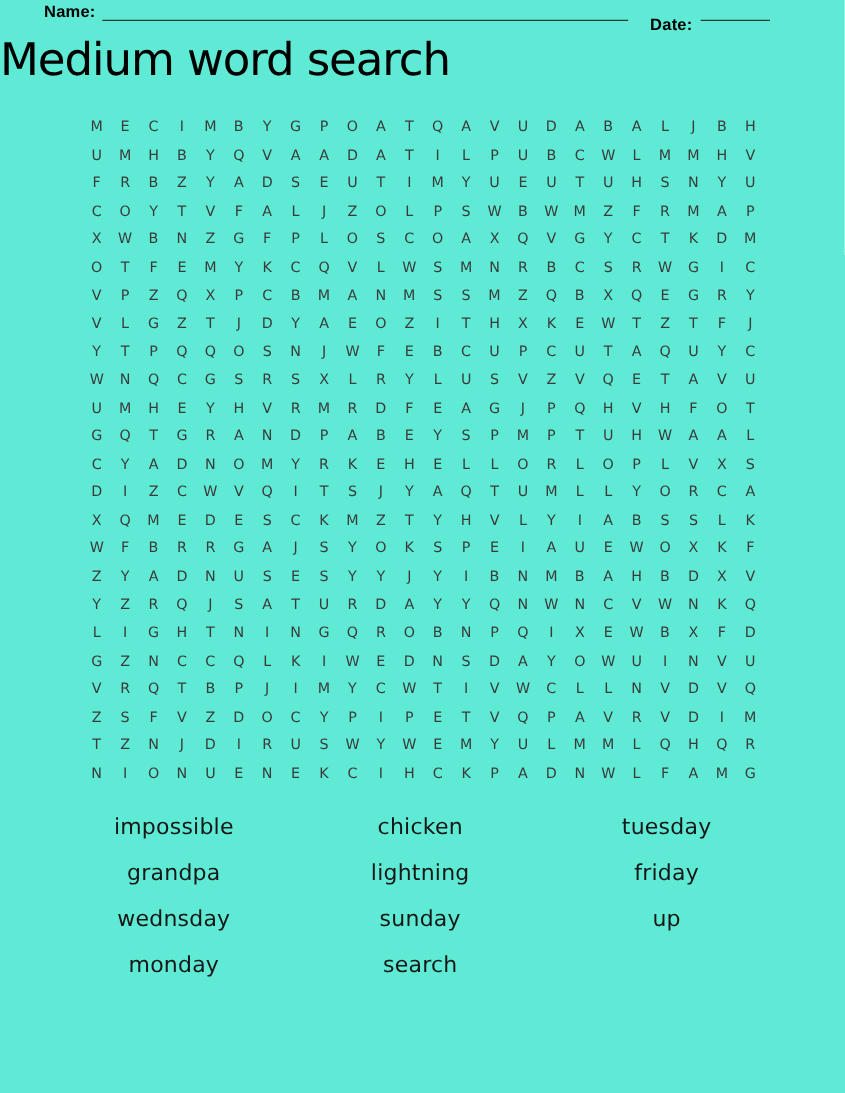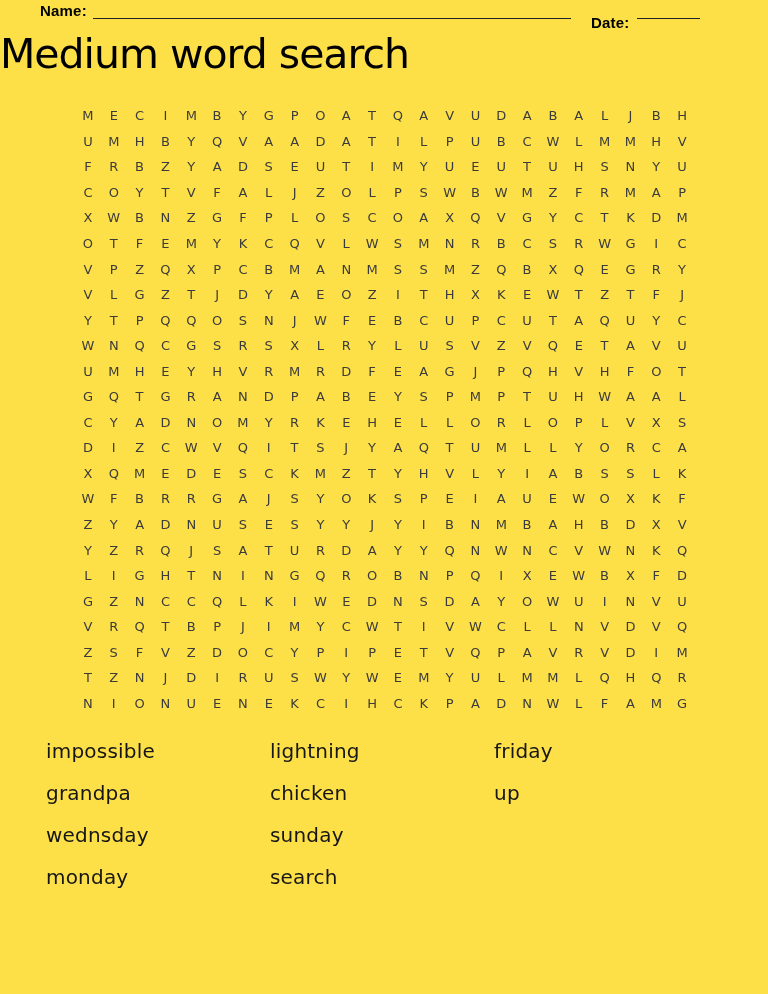--- a/index.html
+++ b/index.html
@@ -4,21 +4,21 @@
 <style>
   html, body {
     margin: 0;
     padding: 0;
     background: #ffffff;
   }
   .page {
     position: relative;
     width: 768px;
     height: 994px;
-    background: #fde047;
+    background: #5eead4;
     font-family: "DejaVu Sans", sans-serif;
     overflow: hidden;
   }
   .hdr-label {
     position: absolute;
     top: 2px;
     font-family: "Liberation Sans", sans-serif;
     font-weight: bold;
     font-size: 15px;
     color: #000000;
@@ -65,21 +65,21 @@
     color: #3b3b3b;
   }
   .words {
     position: absolute;
     left: 46px;
     top: 730px;
     width: 700px;
     display: grid;
     grid-template-columns: 224px 224px 224px;
   }
-  .word-col { display: block; }
+  .word-col { display: block; text-align: center; }
   .word {
     height: 42px;
     line-height: 42px;
     font-size: 20px;
     color: #161616;
     letter-spacing: 0.2px;
   }
 </style>
 </head>
 <body>
@@ -674,24 +674,25 @@
     </div>
 
   <div class="words">
       <div class="word-col">
         <div class="word">impossible</div>
         <div class="word">grandpa</div>
         <div class="word">wednsday</div>
         <div class="word">monday</div>
       </div>
       <div class="word-col">
+        <div class="word">chicken</div>
         <div class="word">lightning</div>
-        <div class="word">chicken</div>
         <div class="word">sunday</div>
         <div class="word">search</div>
       </div>
       <div class="word-col">
+        <div class="word">tuesday</div>
         <div class="word">friday</div>
         <div class="word">up</div>
       </div>
     </div>
 
 </div>
 
 </body></html>

